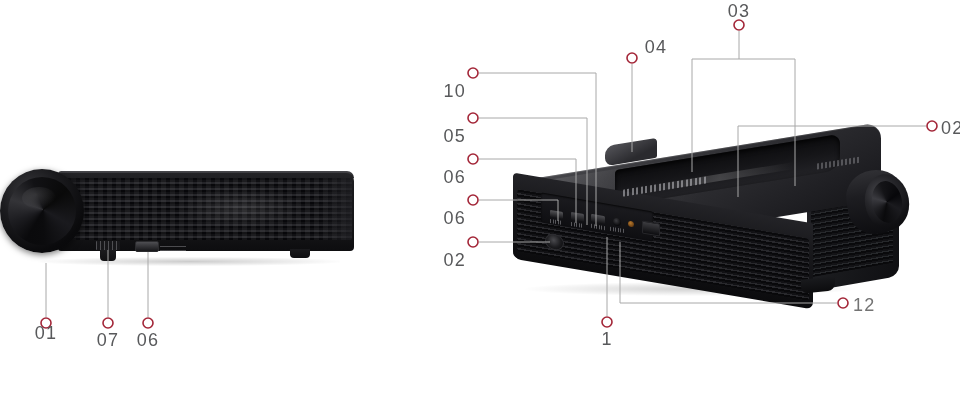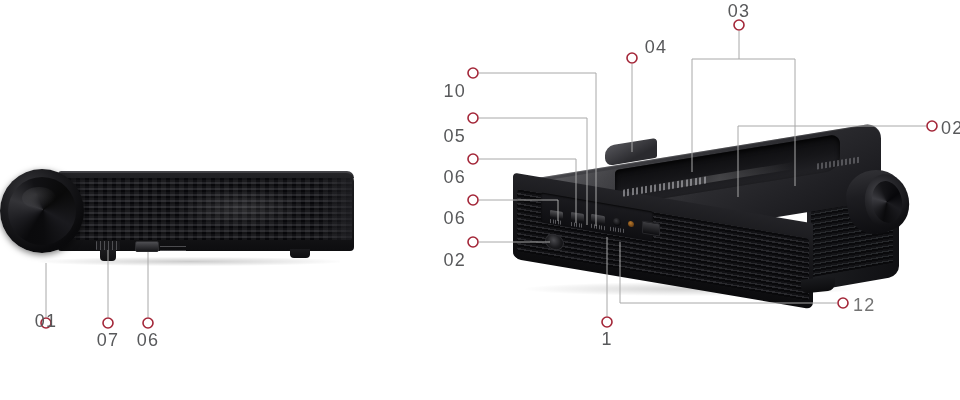--- a/index.html
+++ b/index.html
@@ -323,21 +323,21 @@
         <circle cx="473" cy="118" r="5" fill="#ffffff" stroke="#a32638" stroke-width="1.6"></circle>
         <circle cx="473" cy="159" r="5" fill="#ffffff" stroke="#a32638" stroke-width="1.6"></circle>
         <circle cx="473" cy="200" r="5" fill="#ffffff" stroke="#a32638" stroke-width="1.6"></circle>
         <circle cx="473" cy="242" r="5" fill="#ffffff" stroke="#a32638" stroke-width="1.6"></circle>
         <circle cx="607" cy="322" r="5" fill="#ffffff" stroke="#a32638" stroke-width="1.6"></circle>
         <circle cx="843" cy="303" r="5" fill="#ffffff" stroke="#a32638" stroke-width="1.6"></circle>
       </g>
   </svg>
 
   <div id="labels">
-      <div class="lbl c" style="left: 46px; top: 312px; color: rgb(88, 89, 91);">01</div>
+      <div class="lbl c" style="left: 46px; top: 324px; color: rgb(88, 89, 91);">01</div>
       <div class="lbl c" style="left: 108px; top: 331px; color: rgb(88, 89, 91);">07</div>
       <div class="lbl c" style="left: 148px; top: 331px; color: rgb(88, 89, 91);">06</div>
       <div class="lbl" style="left: 941px; top: 119px; color: rgb(88, 89, 91);">02</div>
       <div class="lbl c" style="left: 739px; top: 2px; color: rgb(88, 89, 91);">03</div>
       <div class="lbl c" style="left: 632px; top: 38px; color: rgb(88, 89, 91); margin-left: 24px;">04</div>
       <div class="lbl r" style="left: 466px; top: 66px; color: rgb(88, 89, 91);">10</div>
       <div class="lbl r" style="left: 466px; top: 111px; color: rgb(88, 89, 91);">05</div>
       <div class="lbl r" style="left: 466px; top: 152px; color: rgb(88, 89, 91);">06</div>
       <div class="lbl r" style="left: 466px; top: 193px; color: rgb(88, 89, 91);">06</div>
       <div class="lbl r" style="left: 466px; top: 235px; color: rgb(88, 89, 91);">02</div>

